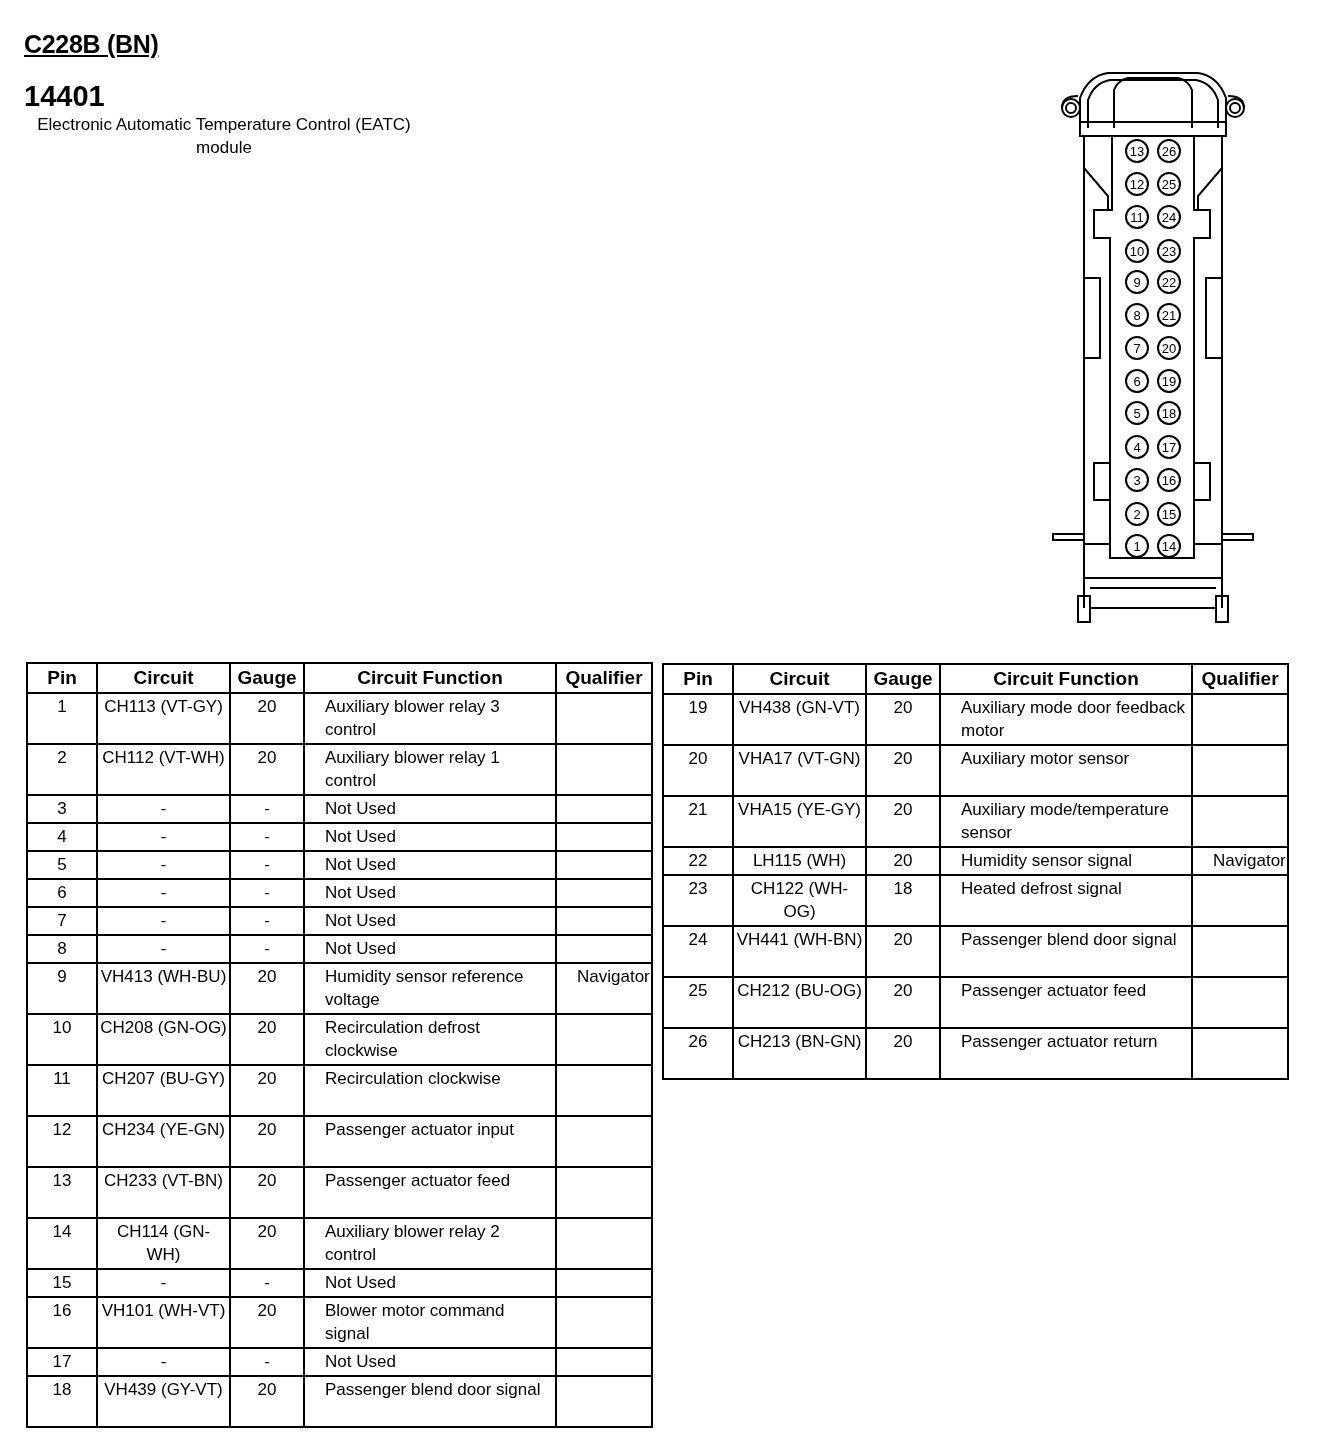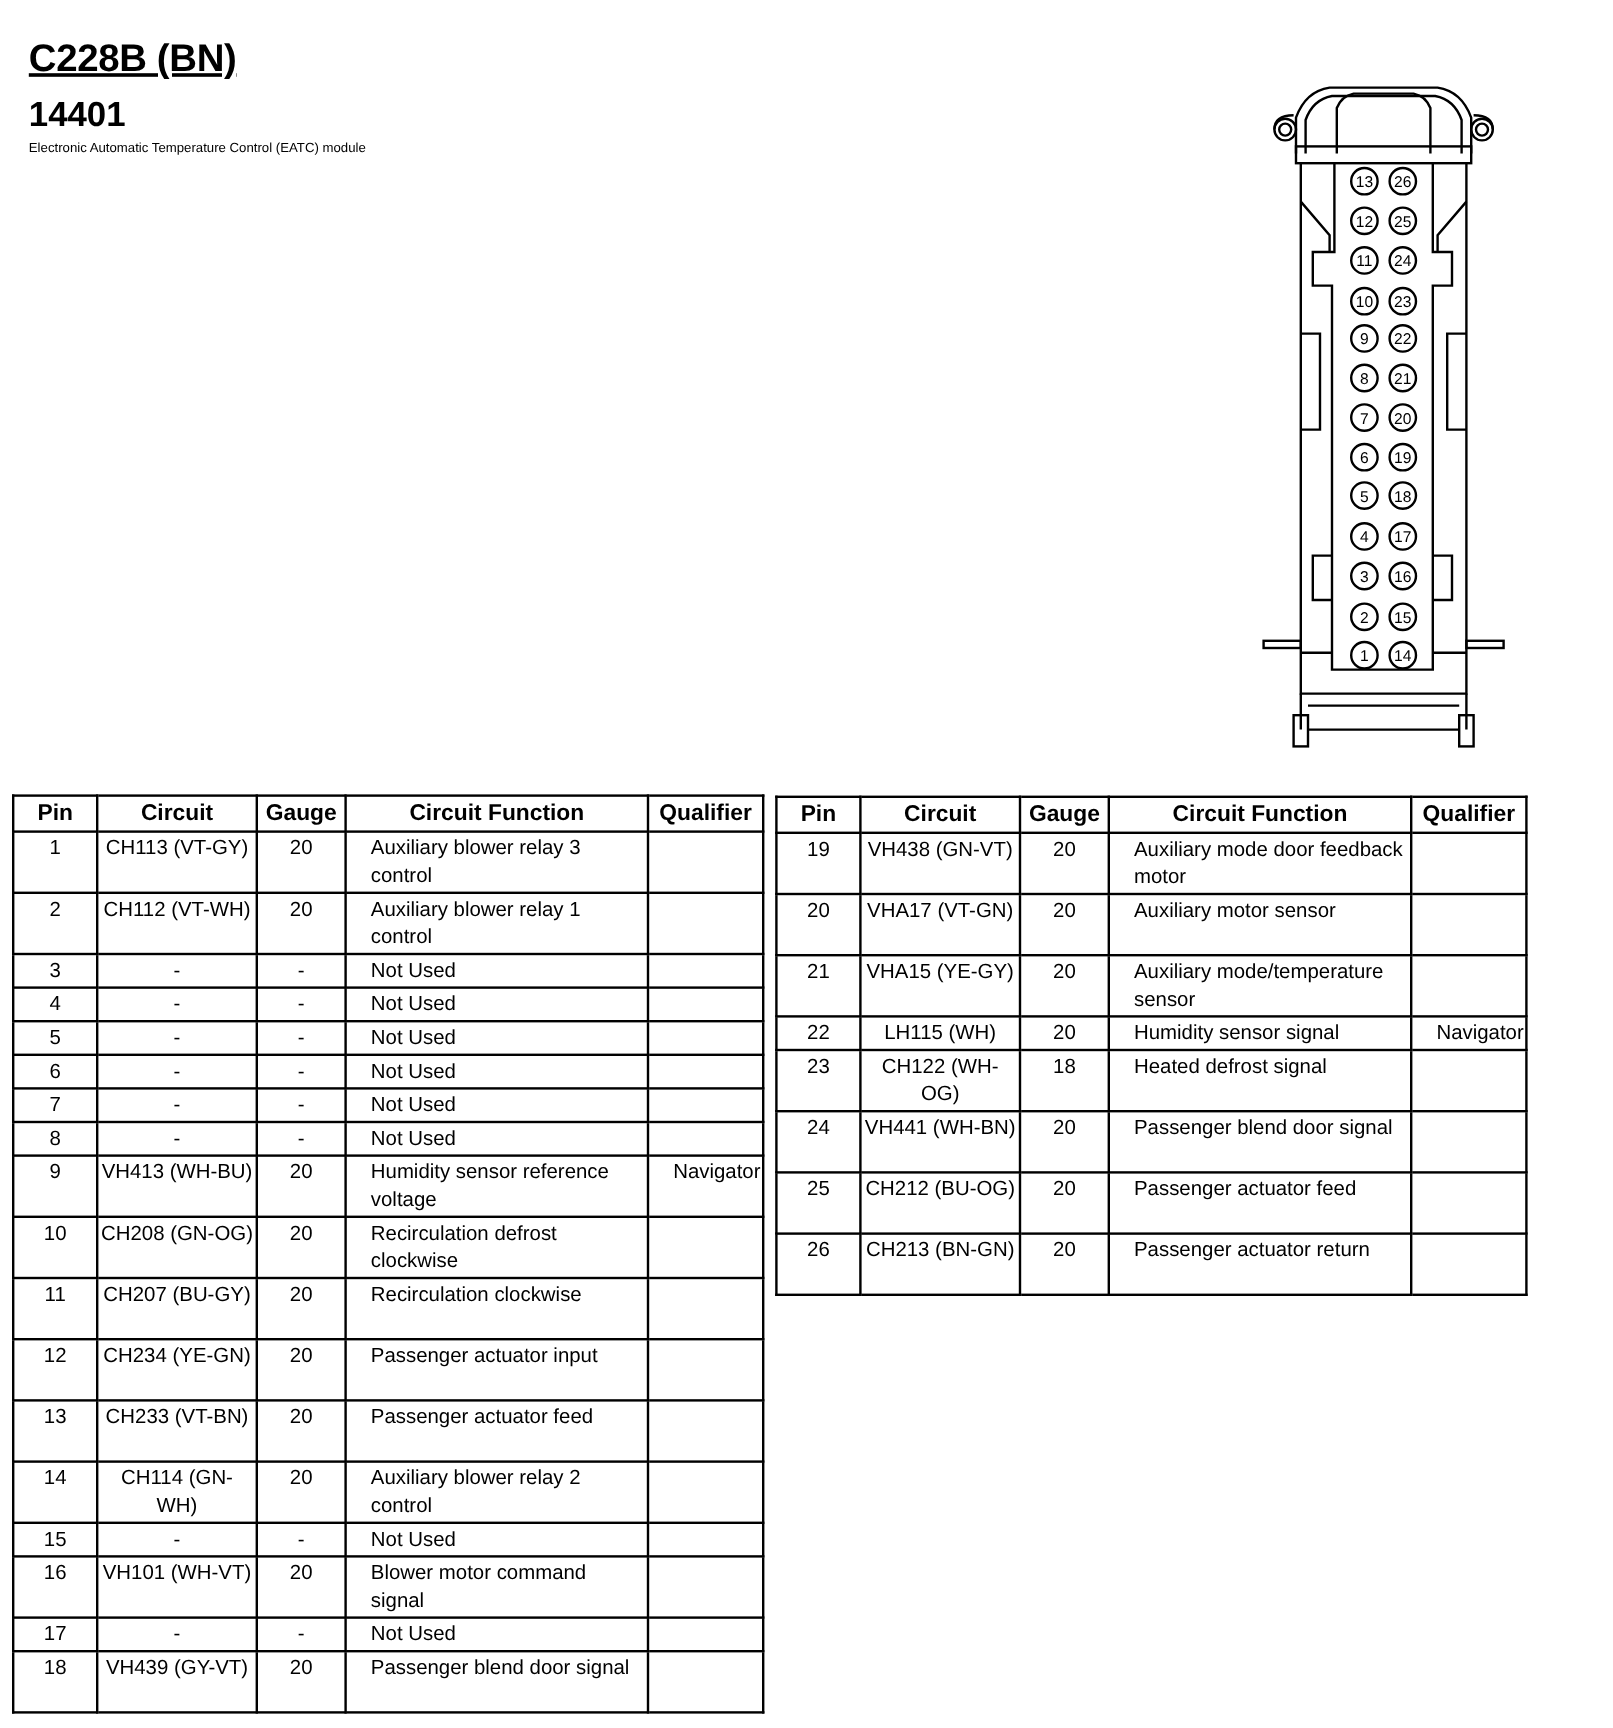--- a/index.html
+++ b/index.html
@@ -2,37 +2,37 @@
 <html><head>
 <meta charset="utf-8">
 <style>
   html, body { margin: 0; padding: 0; background: #ffffff; }
   body {
     width: 1344px; height: 1440px; position: relative; overflow: hidden;
     font-family: "Liberation Sans", "DejaVu Sans", sans-serif; color: #000;
   }
   .title {
     position: absolute; left: 24px; top: 30px;
-    font-size: 32px; font-weight: bold; text-decoration: underline;
+    font-size: 25px; font-weight: bold; text-decoration: underline;
     letter-spacing: -0.3px;
   }
   .part-no {
     position: absolute; left: 24px; top: 80px;
     font-size: 29px; font-weight: bold;
   }
   .desc {
     position: absolute; left: 24px; top: 113px; width: 400px;
-    font-size: 11px; line-height: 23px;
+    font-size: 17px; line-height: 23px; text-align: center;
   }
   .connector {
     position: absolute; left: 1048px; top: 68px; width: 210px; height: 562px;
   }
   table.pins {
     position: absolute; border-collapse: collapse; table-layout: fixed;
-    font-size: 17px; line-height: 23px;
+    font-size: 17px; line-height: 23px; margin-left: 16px;
   }
   table.pins th, table.pins td {
     border: 2px solid #000; padding: 1px 2px 2px 2px; vertical-align: top;
   }
   table.pins th {
     font-weight: bold; font-size: 19px; text-align: center; padding: 2px 2px 3px 2px;
     white-space: nowrap; overflow: hidden;
   }
   table.pins td.c-pin, table.pins td.c-circ, table.pins td.c-gauge { text-align: center; }
   table.pins td.c-func, table.pins td.c-qual { text-align: left; padding-left: 20px; }

